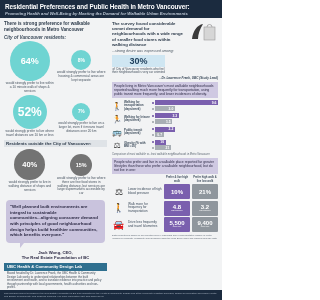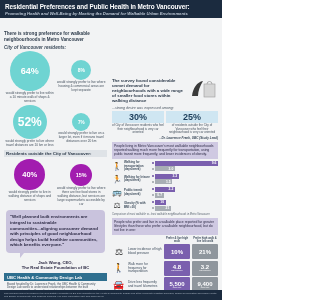--- a/index.html
+++ b/index.html
@@ -30,21 +30,20 @@
     font-style: italic;
     line-height: 6px;
   }
 
   
   .main {
     display: flex;
     width: 222px;
     height: 282px;
     background: #f2f3f4;
-    align-items: flex-end;
   }
   .col-left  { width: 110px; padding: 3px 3px 0 4px; position: relative; }
   .col-right { width: 112px; padding: 3px 4px 0 2px; position: relative; }
 
   
   .lead {
     font-size: 4.6px;
     font-weight: bold;
     color: #2c3a4a;
     line-height: 5.6px;
@@ -73,21 +72,21 @@
   }
   .bubble-cell { width: 52px; text-align: center; }
 
   .circle {
     border-radius: 50%;
     display: flex; align-items: center; justify-content: center;
     color: #ffffff; font-weight: bold;
     margin: 0 auto;
   }
   .c-teal { background: #6fd4d2; }
-  .c-blue { background: #a21caf; }
+  .c-blue { background: #737373; }
 
   .cap {
     font-size: 3.2px;
     color: #46525f;
     line-height: 3.9px;
     text-align: center;
     margin-top: 1px;
     padding: 0 1px;
   }
 
@@ -304,24 +303,20 @@
       </svg>
     </div>
 
     <div class="r-sub">...strong desire was expressed among:</div>
 
     <div class="stat-pair">
       <div class="stat-box">
         <div class="stat-num">30%</div>
         <div class="stat-cap">of City of Vancouver residents who feel their neighbourhood is very car oriented</div>
       </div>
-      <div class="stat-box">
-        <div class="stat-num">25%</div>
-        <div class="stat-cap">of residents outside the City of Vancouver who feel their neighbourhood is very car oriented</div>
-      </div>
     </div>
 
     <div class="src">- Dr. Lawrence Frank, UBC (Study Lead)</div>
 
     <div class="band">People living in Metro Vancouver's most walkable neighbourhoods reported walking much more frequently for transportation, using public transit more frequently, and lower incidences of obesity.</div>
 
     <div class="chart">
 
       <div class="chart-row">
         <div class="chart-icon">🚶</div>

